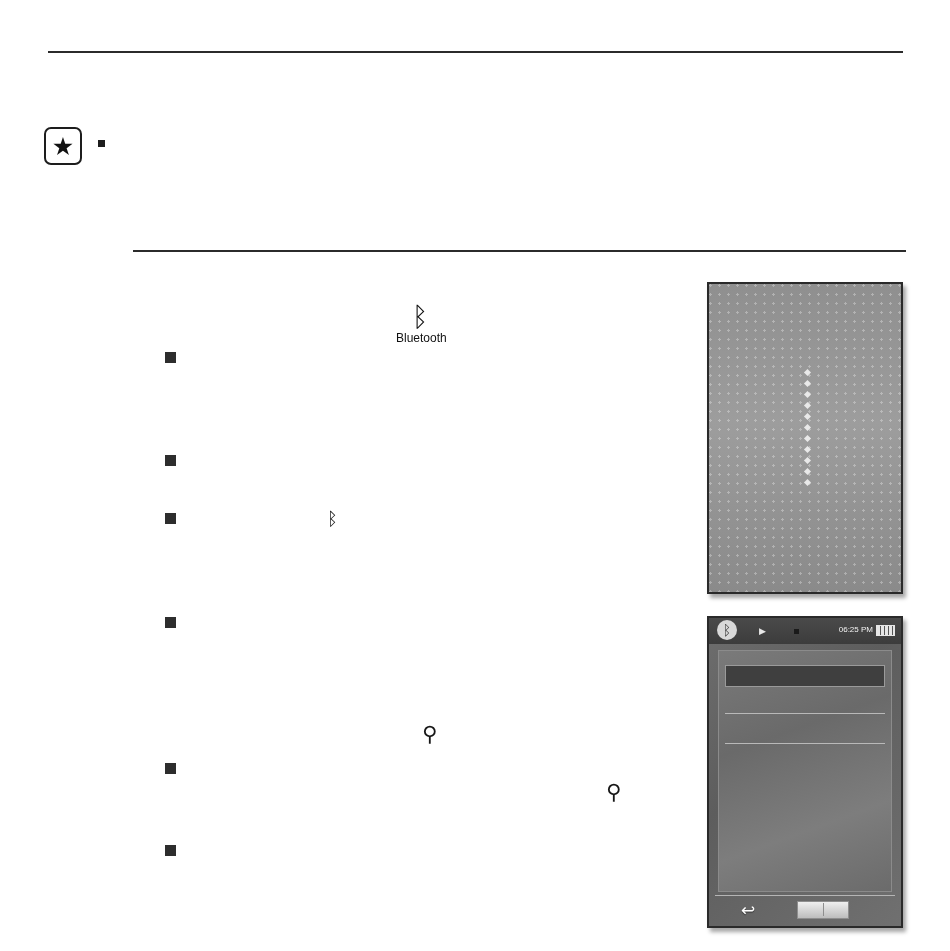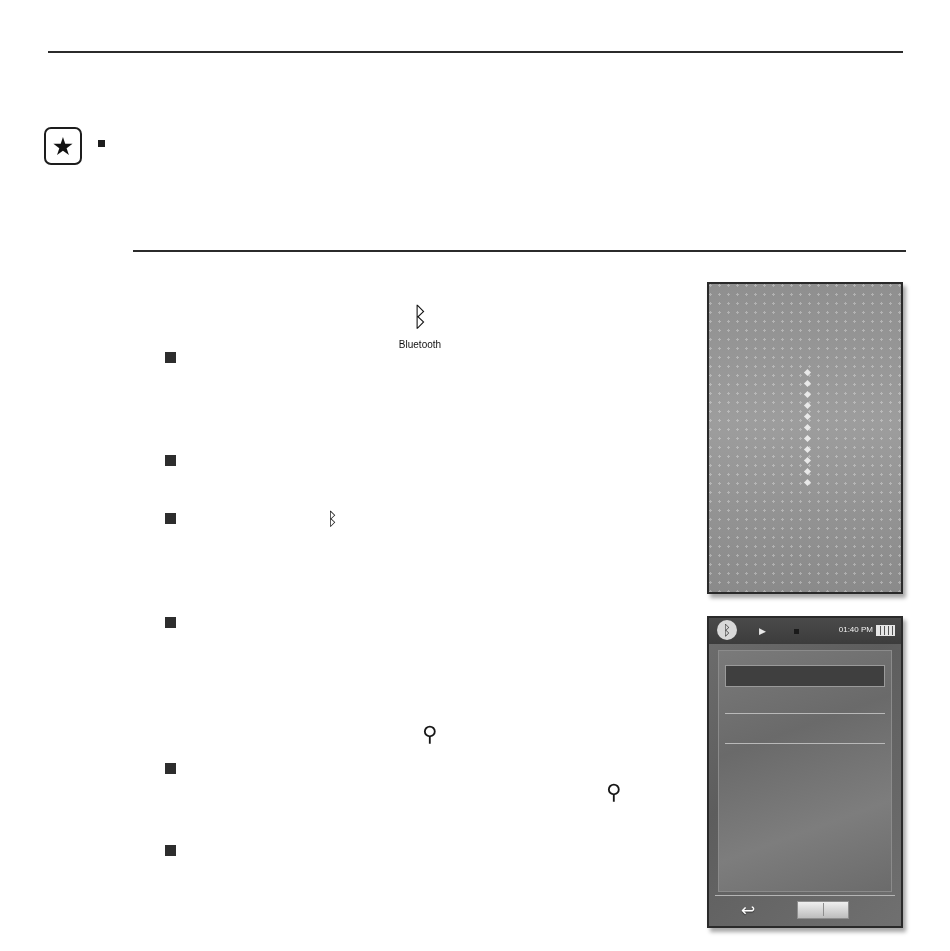--- a/index.html
+++ b/index.html
@@ -78,24 +78,24 @@
     top: 303px;
     width: 48px;
     text-align: center;
   }
   .inline-bt .glyph {
     font-size: 27px;
     line-height: 28px;
     color: #111;
   }
   .inline-bt .cap {
-    font-size: 10px;
+    font-size: 12px;
     line-height: 10px;
     color: #111;
-    margin-top: 9px;
+    margin-top: 2px;
   }
 
   .inline-icon {
     position: absolute;
     font-size: 18px;
     line-height: 18px;
     color: #1a1a1a;
   }
   .inline-icon.search {
     font-size: 21px;
@@ -335,21 +335,21 @@
     <i style="top: 88px;"></i>
     <i style="top: 99px;"></i>
     <i style="top: 110px;"></i>
   </div>
 
 <div class="device" id="device-list">
   <div class="dev-statusbar">
     <span class="bt">ᛒ</span>
     <span class="play">▶</span>
     <span class="sq"></span>
-    <span class="clock">01:40 PM</span>
+    <span class="clock">06:25 PM</span>
     <span class="batt"></span>
   </div>
 
   <div class="dev-body">
     <div class="dev-row sel"></div>
     <div class="dev-sep" style="top:62px;"></div>
     <div class="dev-sep" style="top:92px;"></div>
   </div>
 
   <div class="dev-bottombar">

